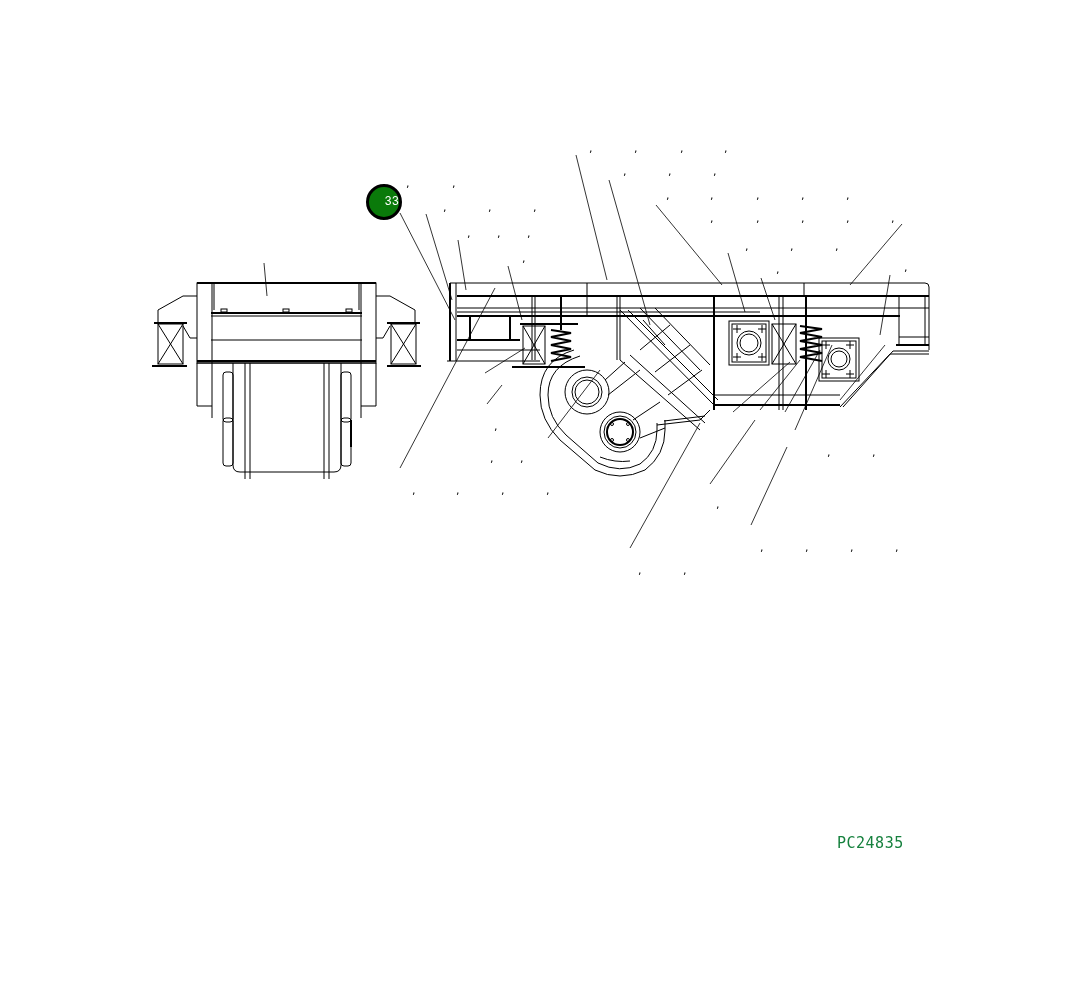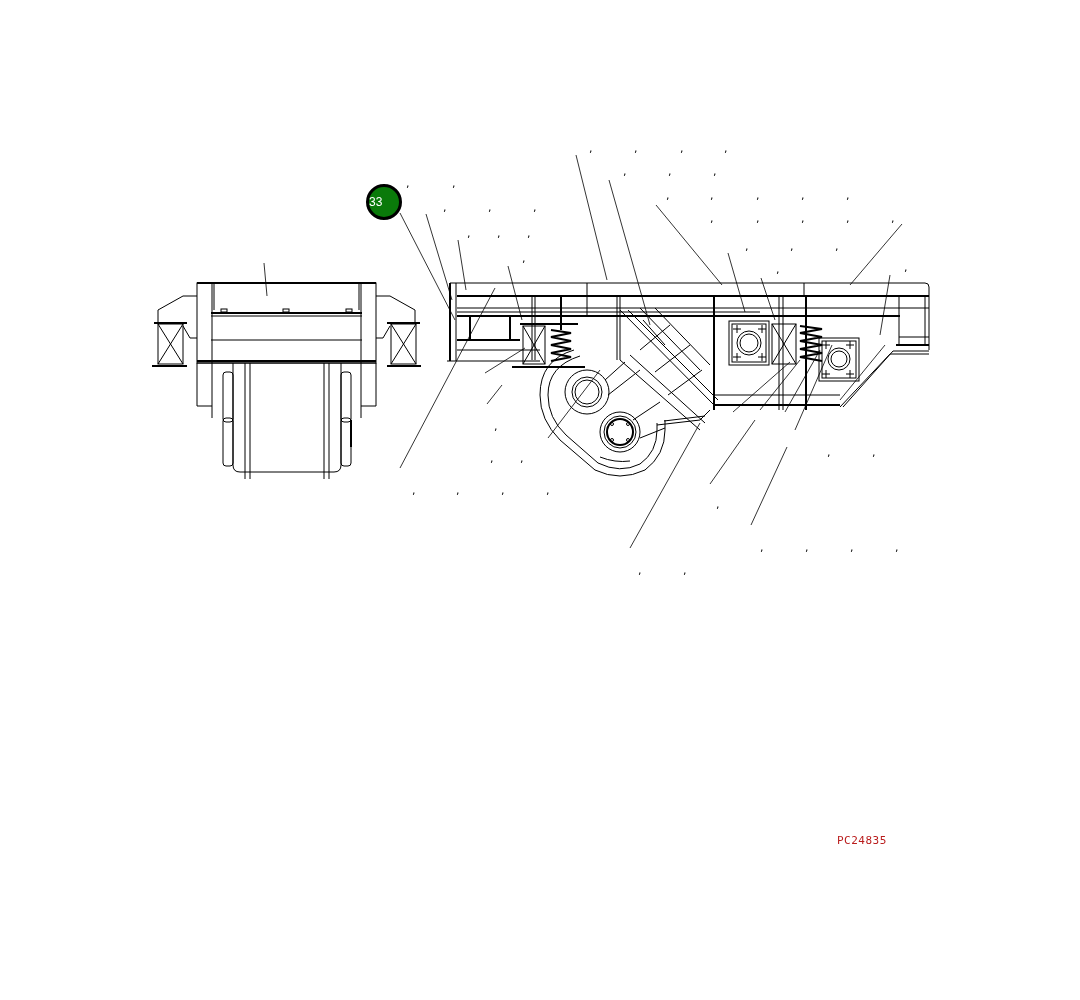--- a/index.html
+++ b/index.html
@@ -5,24 +5,24 @@
     html, body { margin: 0; padding: 0; background: #ffffff; }
     body { width: 1080px; height: 1000px; position: relative; overflow: hidden;
            font-family: "DejaVu Sans", sans-serif; }
     #drawing { position: absolute; left: 0; top: 0; }
     .ln { stroke: #000; stroke-width: 1; fill: none; }
     .lnb { stroke: #000; stroke-width: 2; fill: none; }
     .lnt { stroke: #000; stroke-width: 0.8; fill: none; }
     .comma { font-family: "DejaVu Sans", sans-serif; font-size: 11px; fill: #000; }
     .callout { position: absolute; width: 36px; height: 36px; border-radius: 50%;
                border: 3px solid #000; box-sizing: border-box; display: flex;
-               align-items: center; justify-content: flex-start; color: #fff;
-               font-family: Liberation Sans, sans-serif; font-size: 12px; cursor: pointer; }
+               align-items: center; justify-content: flex-end; color: #fff;
+               font-family: Liberation Mono, monospace; font-size: 12px; cursor: pointer; }
     .drawing-id { position: absolute; font-family: "DejaVu Sans Mono", monospace;
-                  font-size: 11px; color: #b91c1c; letter-spacing: 0.5px; }
+                  font-size: 15px; color: #15803d; letter-spacing: 0.5px; }
   </style>
 </head>
 <body>
 
 <svg id="drawing" width="1080" height="1000" viewBox="0 0 1080 1000" xmlns="http://www.w3.org/2000/svg">
 
   <g>
 
     <rect class="ln" x="197" y="283" width="179" height="80"></rect>
     <line class="lnb" x1="197" y1="283" x2="376" y2="283"></line>

